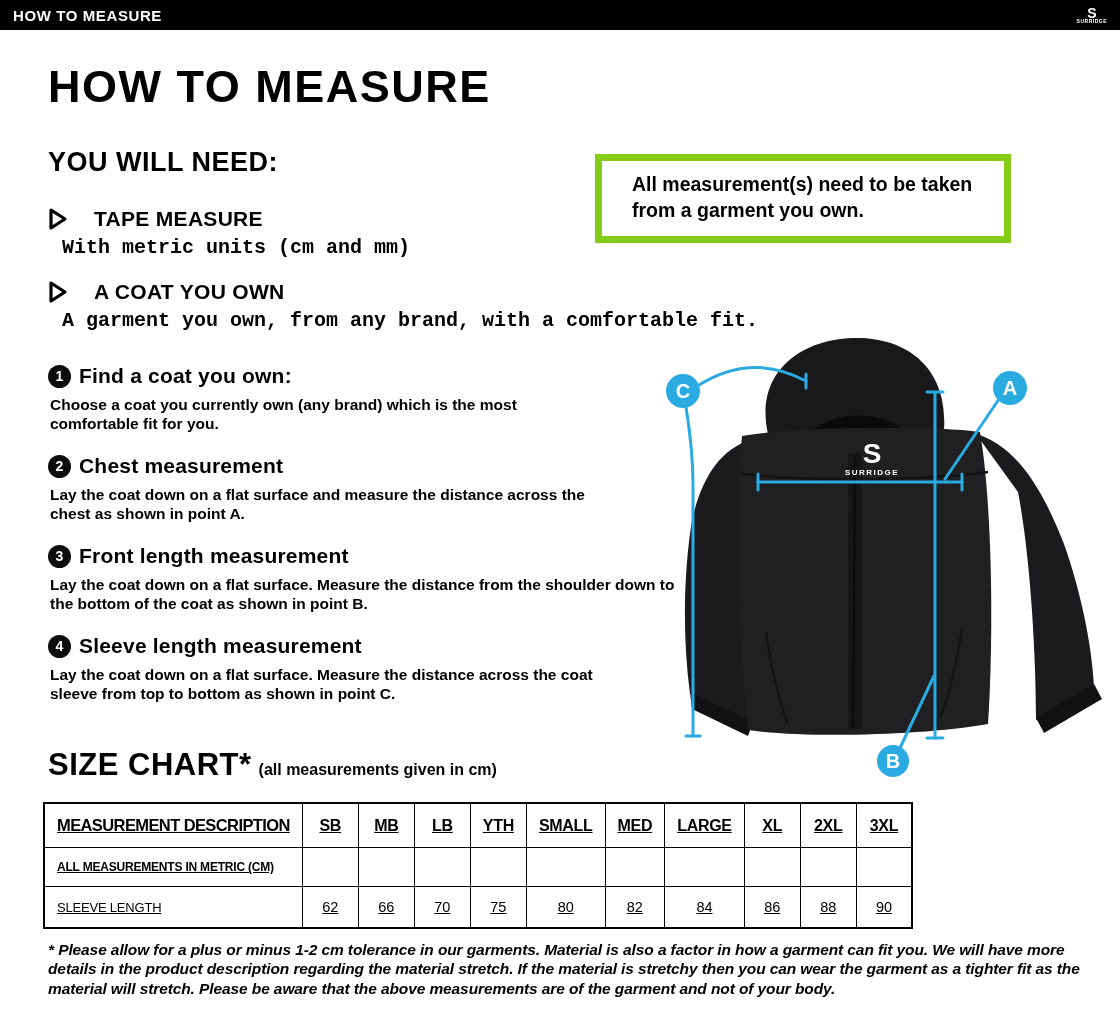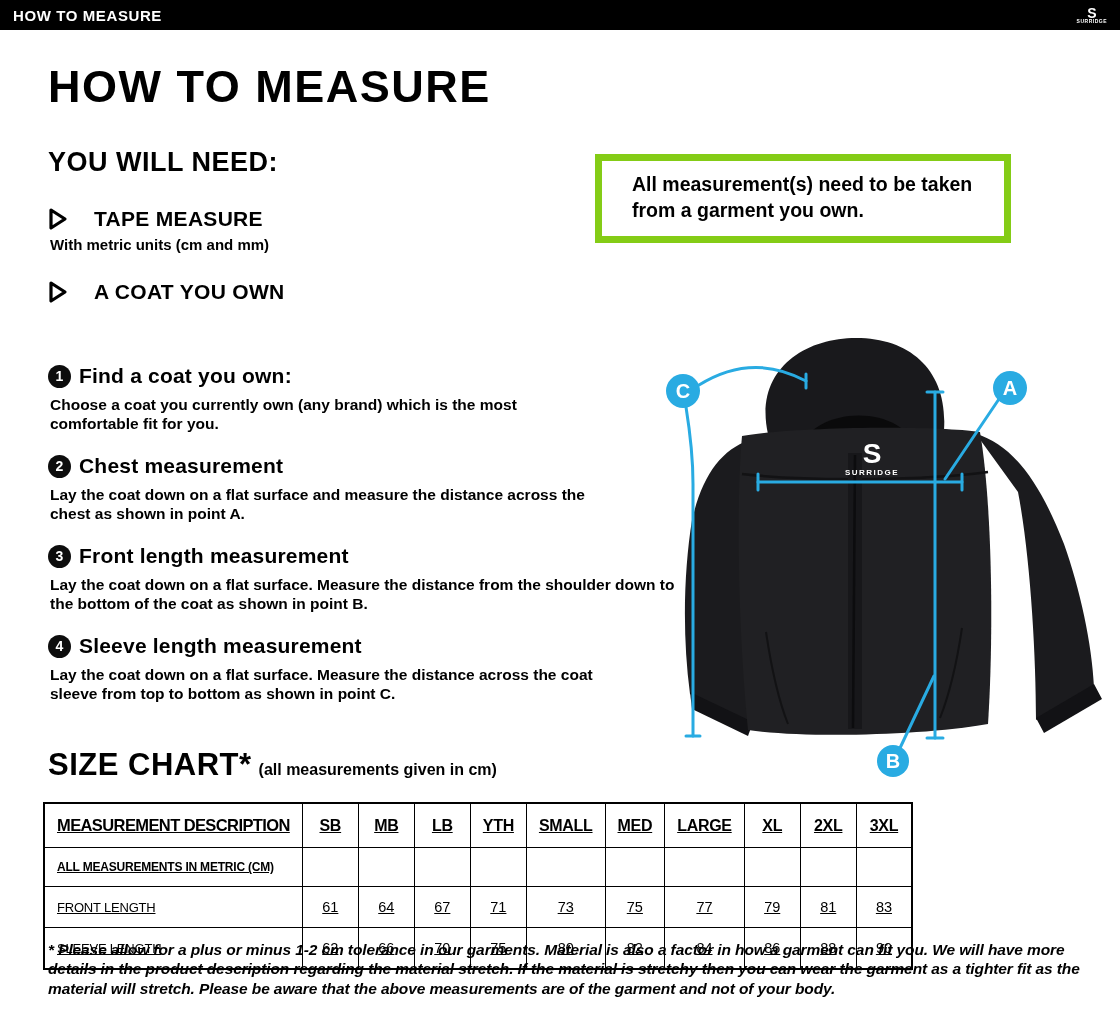--- a/index.html
+++ b/index.html
@@ -19,21 +19,21 @@
   .need-head{position:absolute;left:48px;top:147px;font-size:27px;font-weight:bold;letter-spacing:.5px;}
 
   .notice{position:absolute;left:595px;top:154px;width:416px;box-sizing:border-box;
     border:7px solid #84cc16;padding:11px 15px 12px 30px;font-size:19.5px;font-weight:bold;line-height:1.33;}
 
   .req{position:absolute;left:48px;}
   #req-tape{top:207px;}
   #req-coat{top:280px;}
   .req-head{display:flex;align-items:center;gap:26px;font-size:21px;font-weight:bold;letter-spacing:.3px;}
   .req-tri{display:flex;}
-  .req-detail{margin-top:5px;font-size:15px;font-weight:bold;margin-left:2px;}
+  .req-detail{margin-top:5px;font-size:20px;font-weight:bold;margin-left:14px;font-family:Liberation Mono, monospace;}
 
   .step{position:absolute;left:48px;}
   #step-1{top:364px;} #step-2{top:454px;} #step-3{top:544px;} #step-4{top:634px;}
   .step-head{display:flex;align-items:center;gap:8px;font-size:21px;font-weight:bold;letter-spacing:.2px;}
   .step-num{flex:0 0 auto;width:23px;height:23px;border-radius:50%;background:#0d0d0d;color:#fff;
     font-size:14px;font-weight:bold;display:flex;align-items:center;justify-content:center;}
   .step-body{margin-top:7px;margin-left:2px;font-size:15.5px;font-weight:bold;line-height:1.24;}
   #step-1 .step-body{width:540px;}
   #step-2 .step-body{width:578px;}
   #step-3 .step-body{width:645px;}
@@ -91,20 +91,21 @@
 
 <div class="req" id="req-coat">
   <div class="req-head">
     <span class="req-tri">
       <svg width="20" height="24" viewBox="0 0 20 24">
           <path d="M3 3 L17 12 L3 21 Z" fill="#fff" stroke="#000" stroke-width="3.2" stroke-linejoin="round"></path>
         </svg>
     </span>
     <span>A COAT YOU OWN</span>
   </div>
+  <div class="req-detail">A garment you own, from any brand, with a comfortable fit.</div>
 </div>
 
 <div class="step" id="step-1">
   <div class="step-head">
     <span class="step-num">1</span>
     <span>Find a coat you own:</span>
   </div>
   <div class="step-body">Choose a coat you currently own (any brand) which is the most comfortable fit for you.</div>
 </div>
 
@@ -234,33 +235,20 @@
         <td></td>
         <td></td>
         <td></td>
         <td></td>
         <td></td>
         <td></td>
         <td></td>
         <td></td>
   </tr>
   <tr class="data-row">
-    <td class="row-label">FRONT LENGTH</td>
-    <td class="val">61</td>
-    <td class="val">64</td>
-    <td class="val">67</td>
-    <td class="val">71</td>
-    <td class="val">73</td>
-    <td class="val">75</td>
-    <td class="val">77</td>
-    <td class="val">79</td>
-    <td class="val">81</td>
-    <td class="val">83</td>
-  </tr>
-  <tr class="data-row">
     <td class="row-label">SLEEVE LENGTH</td>
     <td class="val">62</td>
     <td class="val">66</td>
     <td class="val">70</td>
     <td class="val">75</td>
     <td class="val">80</td>
     <td class="val">82</td>
     <td class="val">84</td>
     <td class="val">86</td>
     <td class="val">88</td>

